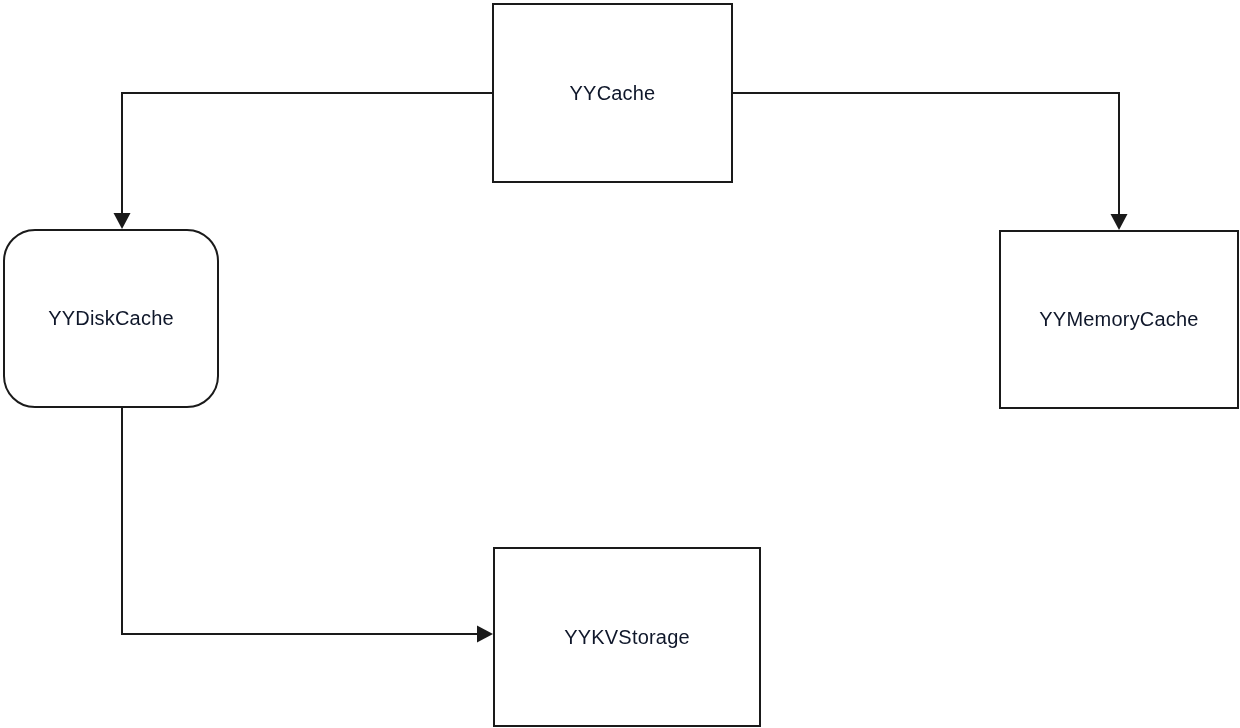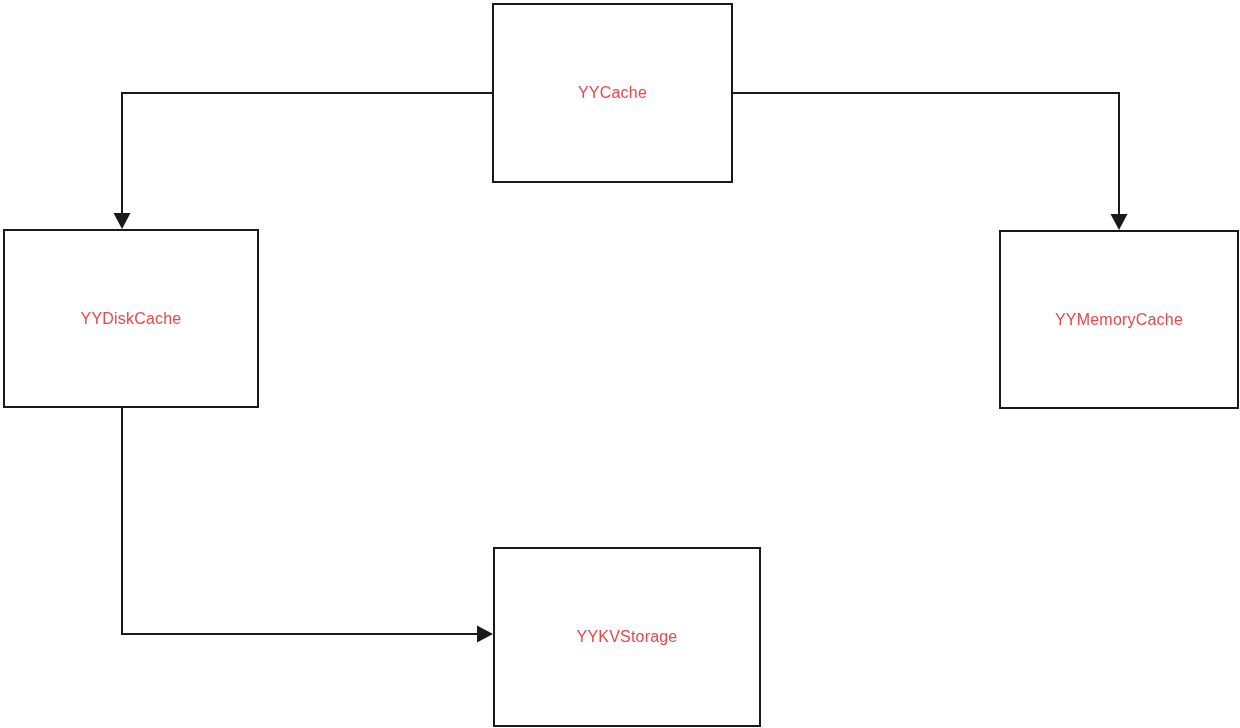--- a/index.html
+++ b/index.html
@@ -25,27 +25,27 @@
   .node {
     position: absolute;
     box-sizing: border-box;
     border: 2px solid #1a1a1a;
     background: #ffffff;
     display: flex;
     align-items: center;
     justify-content: center;
   }
   .node .label {
-    font-size: 16px;
-    color: #ef4444;
+    font-size: 20px;
+    color: #0f172a;
     letter-spacing: 0.2px;
     white-space: nowrap;
   }
   .node-yycache       { left: 492px; top: 3px;   width: 241px; height: 180px; }
-  .node-yydiskcache   { left: 3px;   top: 229px; width: 256px; height: 179px; }
+  .node-yydiskcache   { left: 3px;   top: 229px; width: 216px; height: 179px; border-radius: 32px; }
   .node-yymemorycache { left: 999px; top: 230px; width: 240px; height: 179px; }
   .node-yykvstorage   { left: 493px; top: 547px; width: 268px; height: 180px; }
 </style>
 </head>
 <body>
 
 <div class="canvas">
 
   <svg class="edges-layer" width="1240" height="728" viewBox="0 0 1240 728" xmlns="http://www.w3.org/2000/svg">
 

